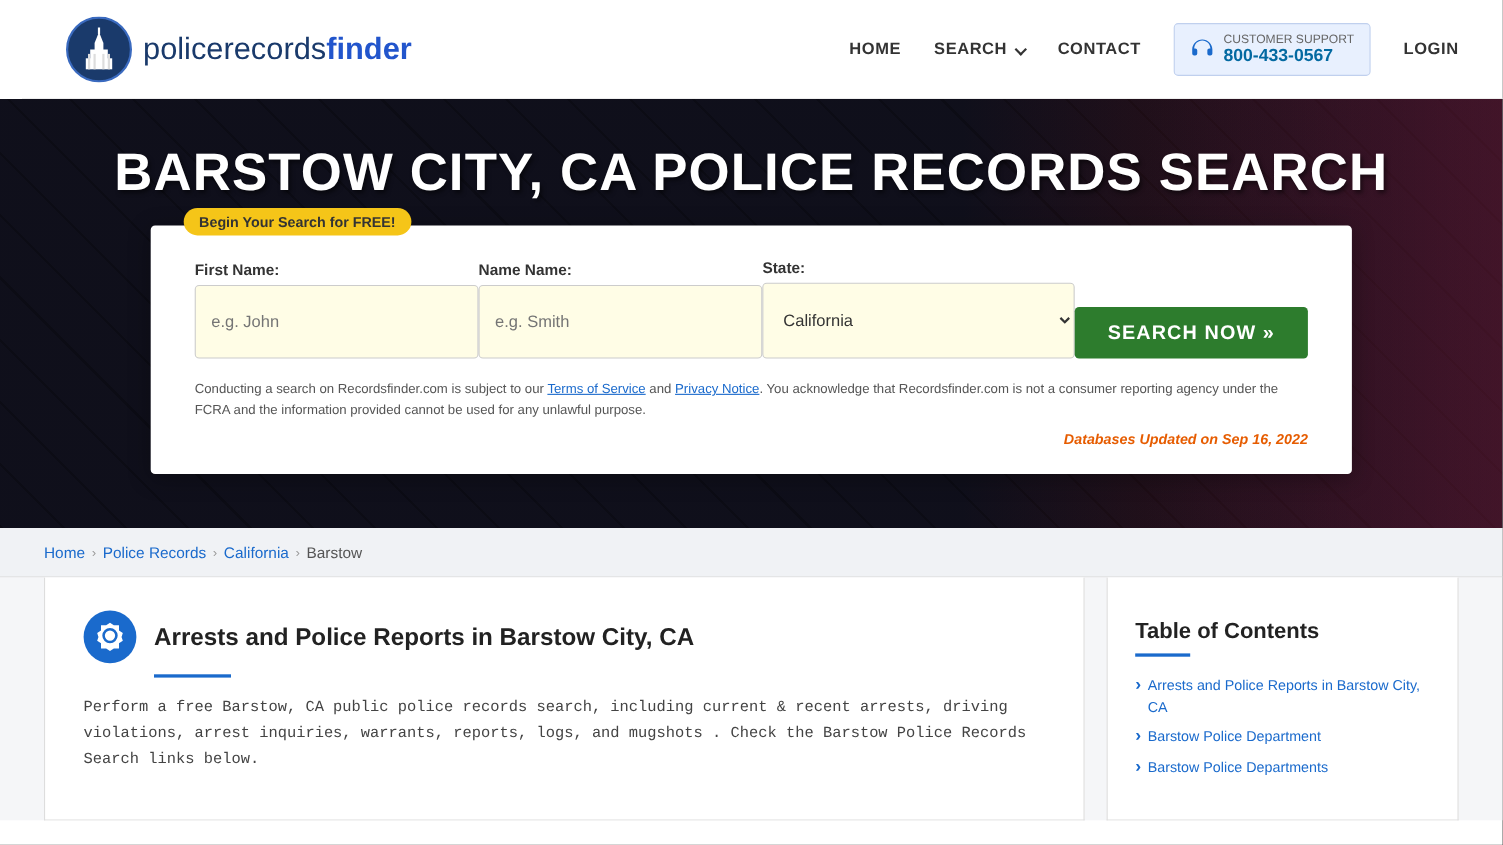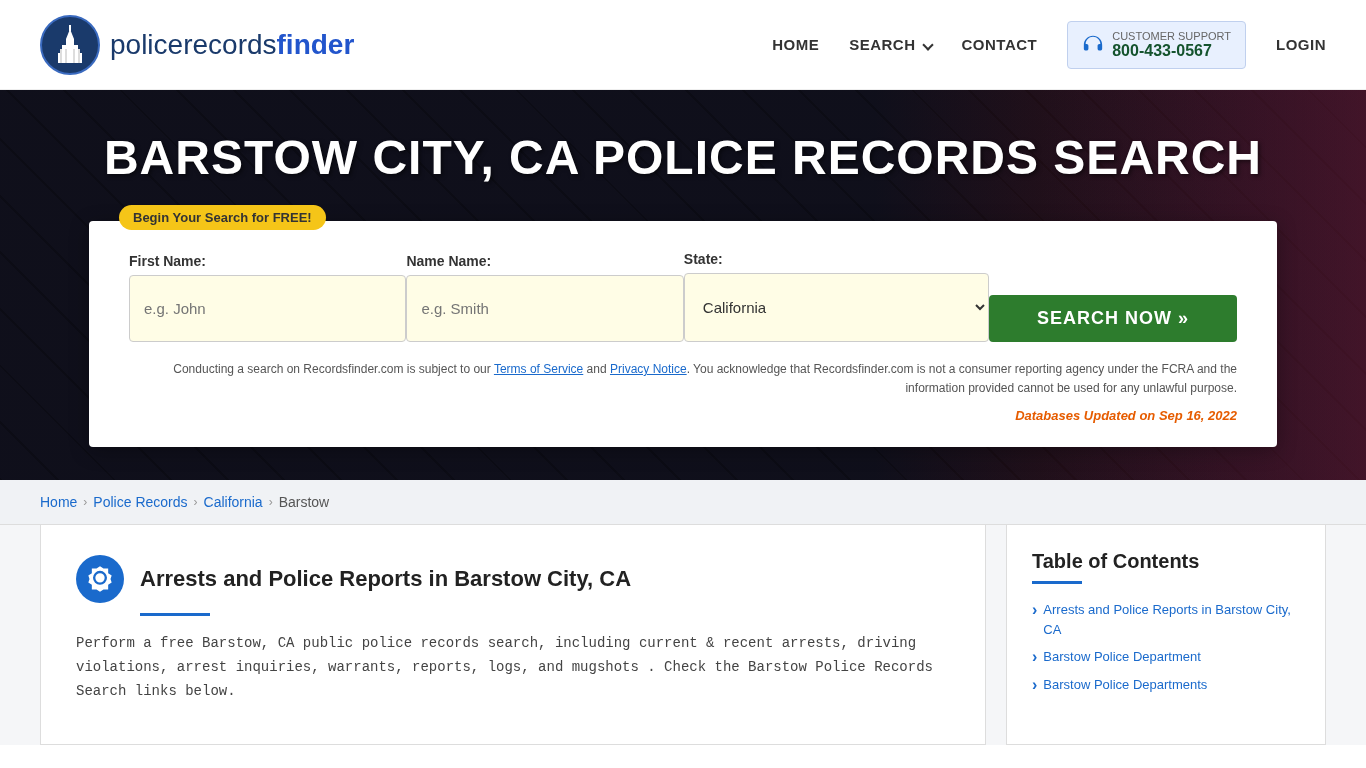--- a/index.html
+++ b/index.html
@@ -7,20 +7,21 @@
 
     
     .header {
       display: flex;
       align-items: center;
       justify-content: space-between;
       padding: 10px 40px;
       background: #fff;
       border-bottom: 1px solid #eee;
       height: 90px;
+      margin-left: 20px;
     }
     .logo-area {
       display: flex;
       align-items: center;
       gap: 10px;
     }
     .logo-icon {
       width: 60px;
       height: 60px;
     }
@@ -49,21 +50,21 @@
       border: 1px solid #c0d0ee;
       border-radius: 4px;
       padding: 8px 14px;
     }
     .headset-icon {
       width: 22px;
       height: 22px;
       color: #1a6acc;
     }
     .support-text { font-size: 11px; color: #666; }
-    .support-number { font-size: 16px; font-weight: 700; color: #14532d; }
+    .support-number { font-size: 16px; font-weight: 700; color: #0369a1; }
     .login-btn {
       font-size: 15px;
       font-weight: 700;
       color: #1a3a6b;
       text-decoration: none;
     }
 
     
     .hero {
       position: relative;
@@ -106,22 +107,22 @@
       text-shadow: 2px 2px 4px rgba(0,0,0,0.5);
       letter-spacing: 1px;
     }
 
     .search-box {
       position: relative;
       z-index: 2;
       background: #fff;
       border-radius: 4px;
       padding: 30px 40px 24px;
-      width: 1188px;
-      margin: 16px auto;
+      width: 1092px;
+      margin: 0 auto;
       box-shadow: 0 4px 20px rgba(0,0,0,0.3);
     }
     .free-badge {
       position: absolute;
       top: -16px;
       left: 30px;
       background: #f5c518;
       color: #333;
       font-size: 13px;
       font-weight: 700;
@@ -153,36 +154,36 @@
       color: #999;
       outline: none;
     }
     .field-first { flex: 1; }
     .field-last { flex: 1; }
     .field-state { flex: 1.1; }
     .field-group select {
       color: #333;
     }
     .search-btn {
-      padding: 13px 48px;
+      padding: 13px 30px;
       background: #2d7c2d;
       color: #fff;
       border: none;
       border-radius: 4px;
       font-size: 18px;
       font-weight: 700;
       cursor: pointer;
       white-space: nowrap;
       letter-spacing: 1px;
       flex-shrink: 0;
     }
     .disclaimer {
       font-size: 12px;
       color: #555;
-      text-align: right;
+      text-align: left;
       line-height: 1.6;
       margin-bottom: 10px;
     }
     .disclaimer a { color: #1a6acc; text-decoration: underline; }
     .db-updated {
       text-align: right;
       font-size: 13px;
       color: #4caf50;
       font-style: italic;
     }
@@ -216,21 +217,21 @@
       border: 1px solid #ddd;
       border-top: none;
       padding: 30px 35px;
       margin-right: 20px;
     }
     .content-right {
       width: 320px;
       background: #fff;
       border: 1px solid #ddd;
       border-top: none;
-      padding: 25px 25px;
+      padding: 38px 25px;
       flex-shrink: 0;
     }
 
     .section-header {
       display: flex;
       align-items: center;
       gap: 16px;
       margin-bottom: 10px;
     }
     .badge-icon {

